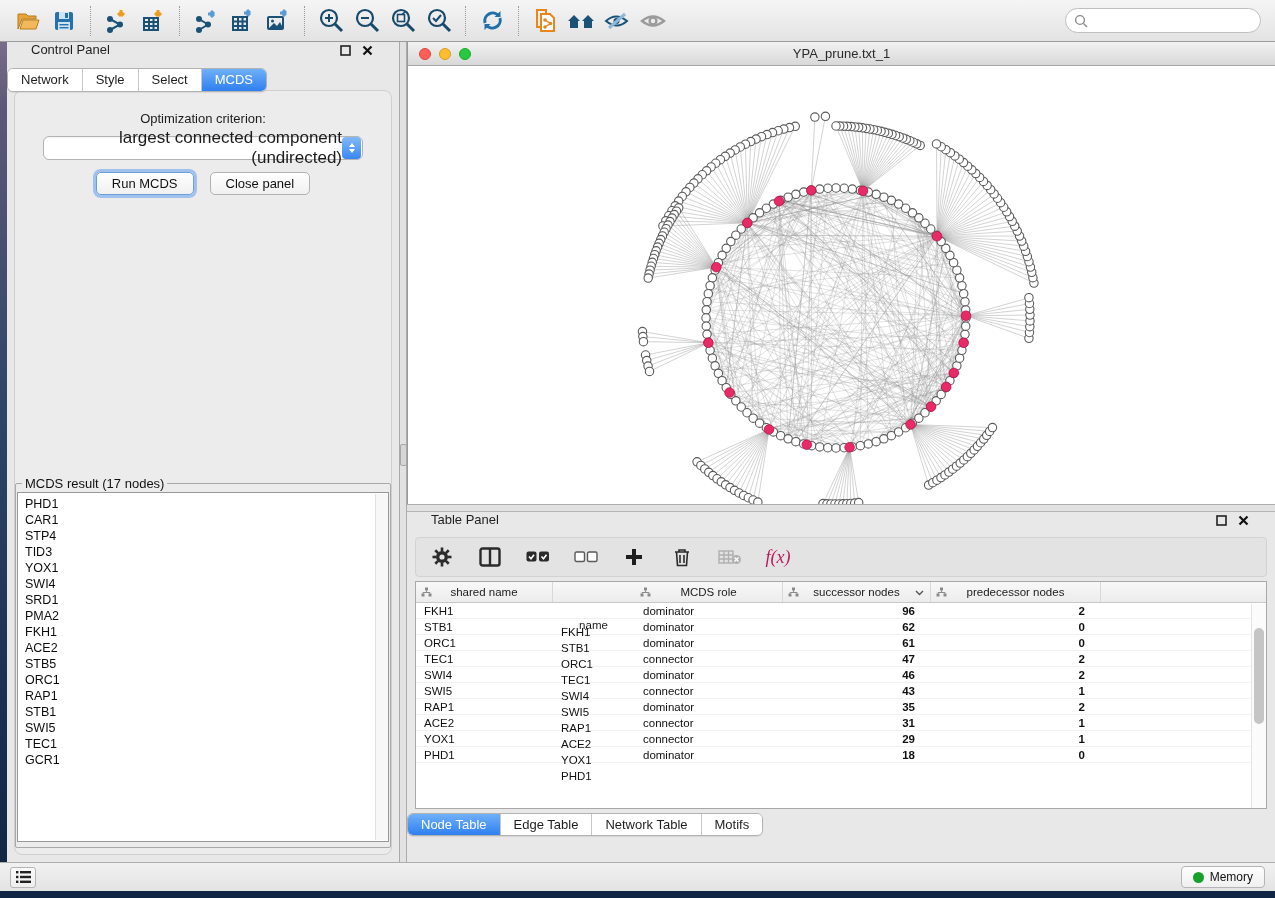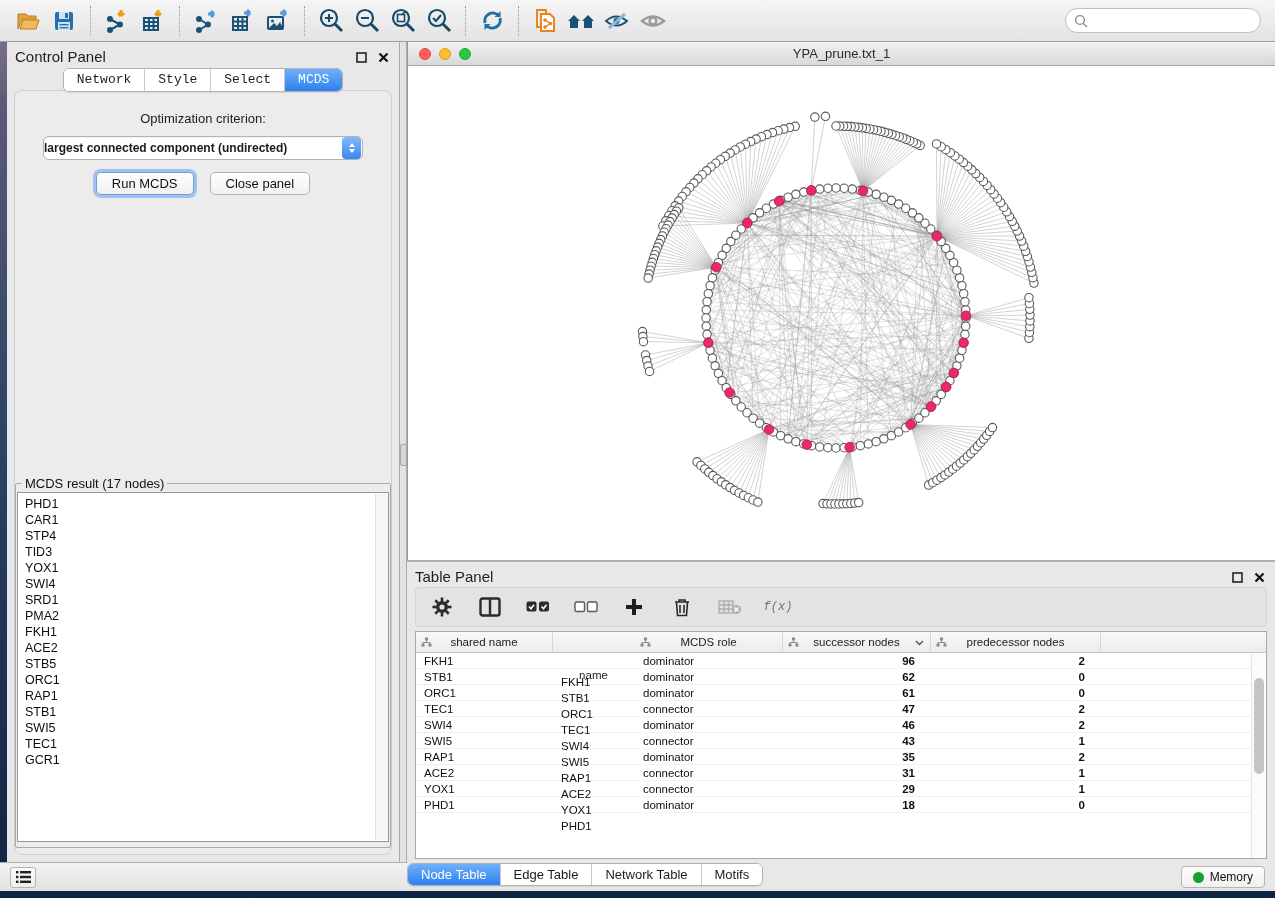--- a/index.html
+++ b/index.html
@@ -15,68 +15,68 @@
   .tbtn { width:30px; height:30px; display:flex; align-items:center; justify-content:center; margin:0 3px; }
   .tsep { width:0; height:30px; border-left:1px dotted #9a9a9a; margin:0 8px; }
   .searchbox { margin-left:auto; margin-right:14px; width:196px; height:25px; background:#fff;
     border:1px solid #bfbfbf; border-radius:13px; display:flex; align-items:center; padding-left:8px; gap:5px; }
   .searchbox input { border:none; outline:none; flex:1; font-size:12px; background:transparent; height:20px; }
   
   .mainrow { display:flex; height:820px; }
   .leftstrip { width:7px; }
   
   .control { width:393px; background:#e8e8e8; display:flex; flex-direction:column; border-right:1px solid #a9a9a9; }
-  .panel-titlebar { height:23px; display:flex; align-items:flex-end; padding:0 8px; font-size:15px; color:#1f1f1f; }
+  .panel-titlebar { height:23px; display:flex; align-items:flex-start; padding:0 24px; font-size:13px; color:#1f1f1f; }
   .panel-titlebar .sp { flex:1; }
   .wbtn { width:16px; height:16px; display:flex; align-items:center; justify-content:center; margin-left:6px; }
-  .tabrow { display:flex; justify-content:center; padding:3px 0 0 0; height:27px; position:relative; z-index:2;font-family:Liberation Mono, monospace; }
+  .tabrow { display:flex; justify-content:flex-start; padding:3px 0 0 0; height:27px; position:relative; z-index:2; }
   .seg { display:inline-flex; background:#fff; border:1px solid #b2b2b2; border-radius:6px; overflow:hidden;
     box-shadow:0 1px 1px rgba(0,0,0,.08); }
   .seg .tab { padding:3px 13px; font-size:13px; color:#1d1d1d; border-left:1px solid #c8c8c8; background:#fff; }
   .seg .tab:first-child { border-left:none; }
   .seg .tab.sel { background:linear-gradient(#6fb0f8,#2e7ff0); color:#fff; }
   .cpanel-inner { flex:1; margin:-2px 7px 7px 7px; background:#ececec; border:1px solid #cfcfcf; border-radius:8px;
     display:flex; flex-direction:column; align-items:center; padding-top:20px; }
   .opt-label { font-size:13px; margin-bottom:10px; }
   .select { width:320px; height:24px; background:#fff; border:1px solid #b3b3b3; border-radius:6px;
     display:flex; align-items:center; box-shadow:inset 0 1px 1px rgba(0,0,0,.05); }
-  .select .val { flex:1; text-align:left; font-size:12px;font-weight:bold; }
+  .select .val { flex:1; text-align:right; font-size:17px; }
   .select .stepper { width:19px; height:22px; margin-right:1px; border-radius:4px;
     background:linear-gradient(#82b9fb,#3987ef); display:flex; flex-direction:column; align-items:center; justify-content:center; gap:2px; }
   .tri-up { width:0; height:0; border-left:3.5px solid transparent; border-right:3.5px solid transparent; border-bottom:4.5px solid #fff; }
   .tri-dn { width:0; height:0; border-left:3.5px solid transparent; border-right:3.5px solid transparent; border-top:4.5px solid #fff; }
   .btnrow { display:flex; gap:16px; margin-top:12px; }
   .btn { background:linear-gradient(#ffffff,#f0f0f0); border:1px solid #b2b2b2; border-radius:5px;
     padding:3px 15px; font-size:13px; color:#111; }
   .btn.focused { box-shadow:0 0 0 3px rgba(110,165,235,.6); border-color:#6b9fd8; }
   fieldset.mcds { margin-top:auto; width:376px; height:372px; border:1px solid #a9a9a9; border-radius:2px;
     margin-bottom:6px; padding:1px; background:#ececec; }
   fieldset.mcds legend { font-size:13px; padding:0 3px; margin-left:5px; color:#111; }
   .mcds-list { background:#fff; border:1px solid #989898; height:350px; position:relative; overflow:hidden;
     font-size:12.5px; line-height:16px; padding:3px 0 0 7px; color:#0d0d0d; }
   .mcds-list .sb { position:absolute; right:0; top:1px; bottom:1px; width:13px; background:#f7f7f7; border-left:1px solid #e0e0e0; }
   
   .vsplit { width:7px; background:#e2e2e2; border-right:1px solid #ababab; position:relative; }
   .vsplit .grip { position:absolute; top:402px; left:0; width:7px; height:22px; background:#d6d6d6;
     border:1px solid #a8a8a8; border-radius:2px; }
   
   .rightcol { flex:1; display:flex; flex-direction:column; }
-  .netwin { height:518px; display:flex; flex-direction:column; border-left:1px solid #9a9a9a; background:#fff; }
+  .netwin { height:462px; display:flex; flex-direction:column; border-left:1px solid #9a9a9a; background:#fff; }
   .titlebar { height:24px; background:linear-gradient(#f2f2f2,#d8d8d8); border-bottom:1px solid #a6a6a6;
     display:flex; align-items:center; justify-content:center; position:relative; font-size:13px; color:#2a2a2a; }
   .lights { position:absolute; left:11px; top:6px; display:flex; gap:8px; }
   .light { width:12px; height:12px; border-radius:50%; }
   .canvas { flex:1; background:#fff; overflow:hidden; }
   .hsplit { height:8px; background:#e2e2e2; border-top:1px solid #ababab; border-bottom:1px solid #b5b5b5; }
   
   .tablepanel { flex:1; background:#e8e8e8; display:flex; flex-direction:column; }
   .ttoolbar { height:40px; margin:2px 8px 4px 8px; background:#e3e3e3; border:1px solid #d2d2d2; border-radius:4px;
     display:flex; align-items:center; padding-left:14px; gap:24px; }
   .ticon { width:24px; height:24px; display:flex; align-items:center; justify-content:center; }
-  .fx { font-family:Liberation Mono, monospace; font-style:italic; font-size:12px; color:#737373; }
+  .fx { font-family:Liberation Serif, serif; font-style:italic; font-size:18px; color:#be185d; }
   .tablewrap { margin:0 8px; height:228px; background:#fff; border:1px solid #a8a8a8; position:relative; overflow:hidden;
     font-size:11.5px; }
   .thead { display:flex; height:21px; background:linear-gradient(#f8f8f8,#ececec); border-bottom:1px solid #c8c8c8; }
   .th { position:relative; display:flex; align-items:center; justify-content:center; border-right:1px solid #d8d8d8; color:#1b1b1b; }
   .th .tree { position:absolute; left:5px; top:5px; }
   .th .chev { position:absolute; right:6px; top:8px; }
   .c1{width:137px;} .c2{width:82px;margin-top:43px;} .c3{width:148px;} .c4{width:148px;} .c5{width:170px;} .c6{flex:1; border-right:none;}
   .tr { display:flex; height:16px; align-items:center; border-bottom:1px solid #f1f1f1; }
   .td { overflow:hidden; white-space:nowrap; padding-left:8px; color:#101010; }
   .td.num { text-align:right; padding-right:16px; padding-left:0;font-weight:bold; }

